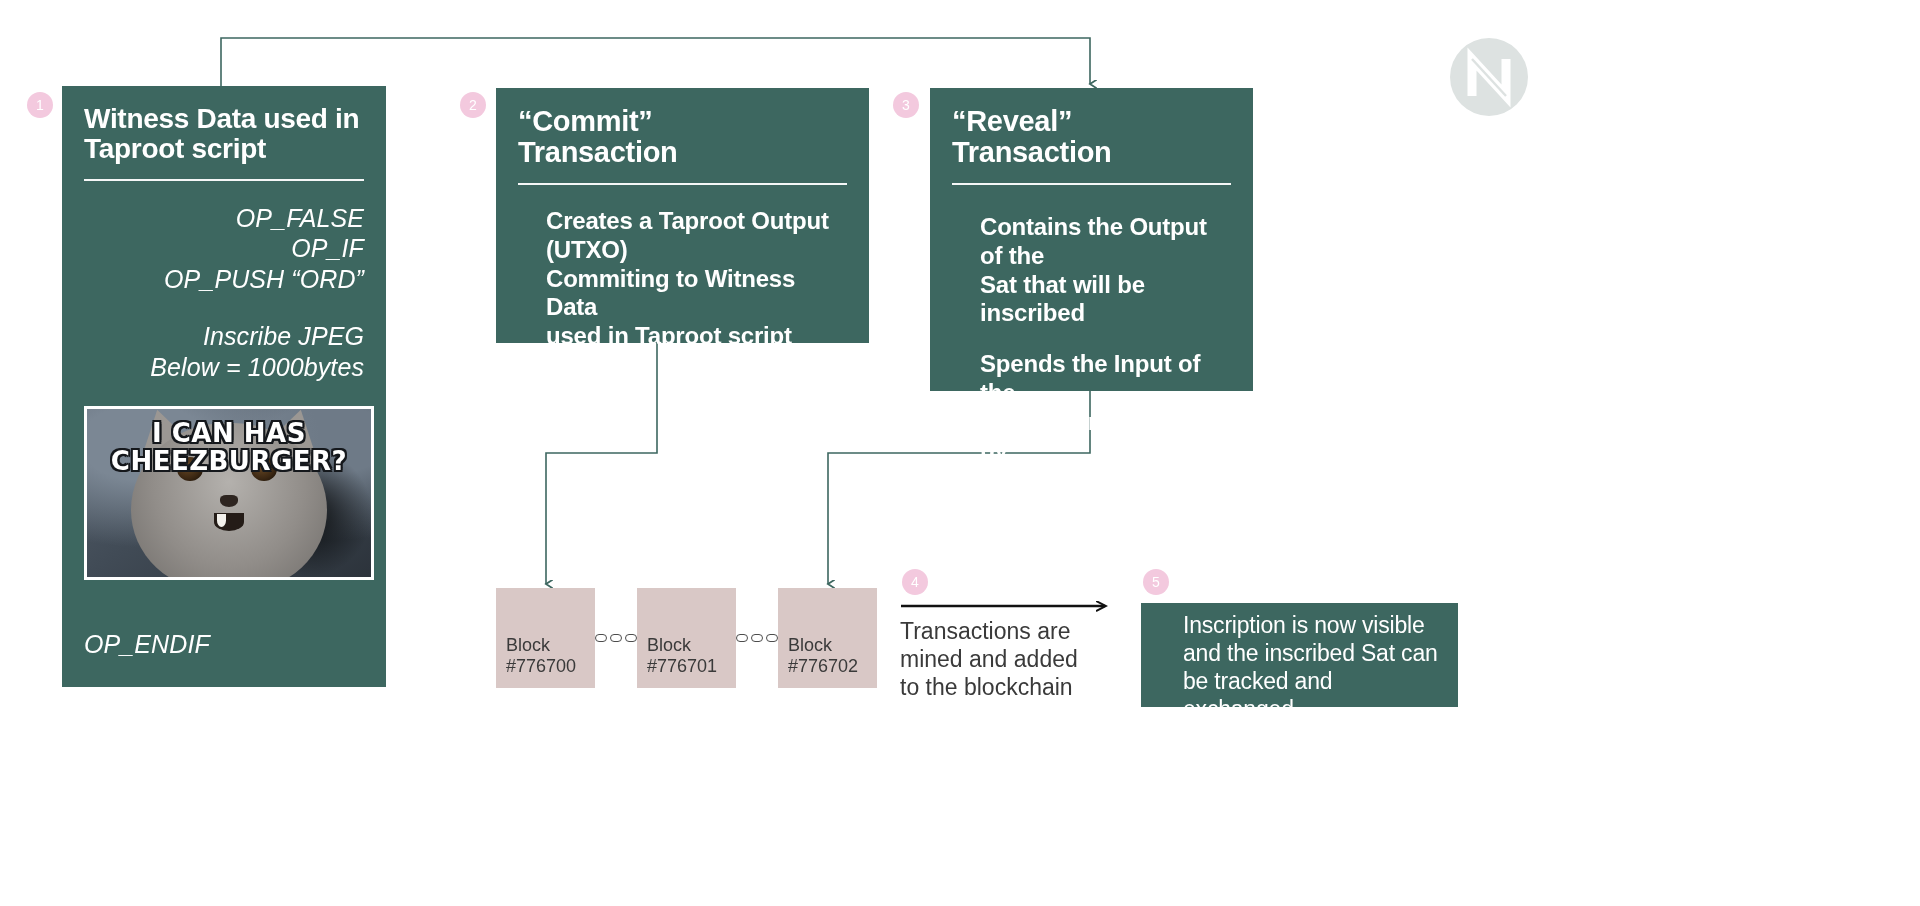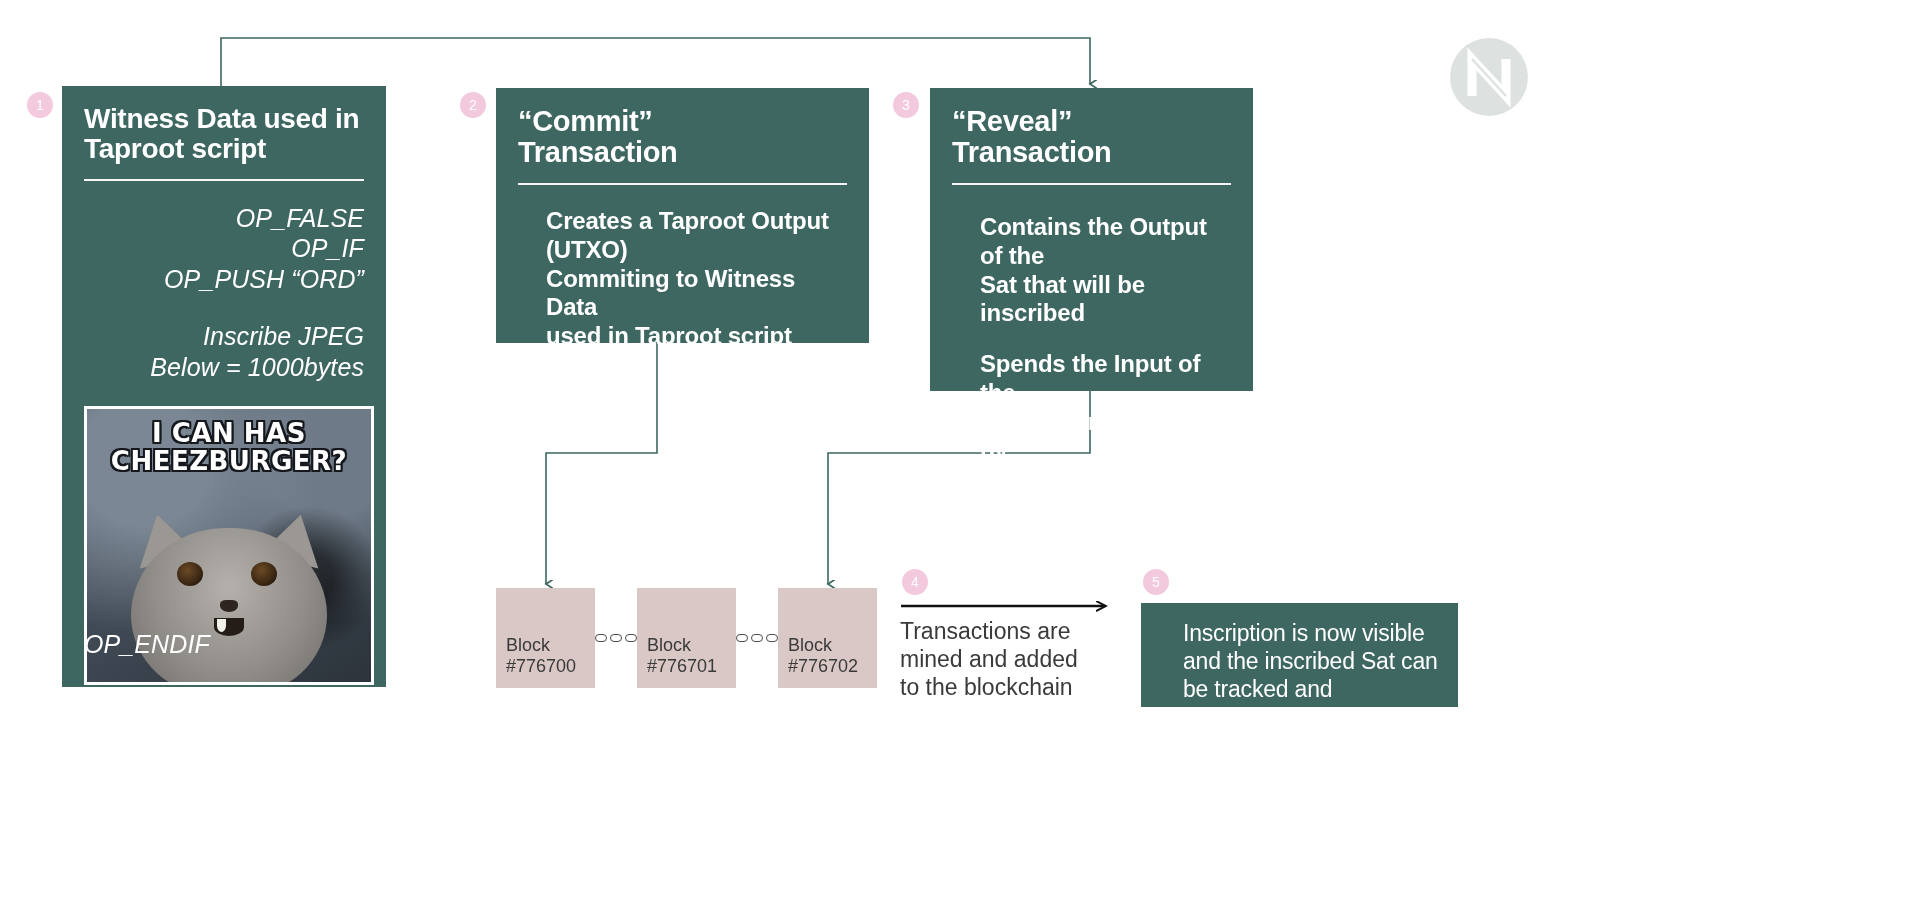--- a/index.html
+++ b/index.html
@@ -66,21 +66,21 @@
     left: 62px; top: 86px;
     width: 324px; height: 601px;
     padding: 18px 22px 0 22px;
   }
   #card-witness .card-title { font-size: 28px; }
   #card-witness .ops-1 { margin-top: 22px; }
   #card-witness .ops-2 { margin-top: 27px; }
   .meme {
     position: relative;
     width: 290px;
-    height: 279px;
+    height: 174px;
     margin-top: 24px;
     border: 3px solid #ffffff;
     box-sizing: border-box;
     overflow: hidden;
     background:
       radial-gradient(circle at 78% 62%, rgba(0,0,0,.55) 0 9%, rgba(0,0,0,0) 26%),
       radial-gradient(ellipse at 20% 20%, #7b8794 0 20%, rgba(0,0,0,0) 55%),
       radial-gradient(ellipse at 85% 18%, #6e7a87 0 18%, rgba(0,0,0,0) 52%),
       linear-gradient(145deg, #55606c 0%, #414b56 45%, #2c333b 100%);
   }
@@ -164,21 +164,21 @@
     width: 323px; height: 303px;
     padding: 18px 22px 0 22px;
   }
   #card-reveal .card-body { margin-top: 22px; }
   #card-reveal .body2 { margin-top: 28px; }
 
   
   #card-inscription {
     left: 1141px; top: 603px;
     width: 317px; height: 104px;
-    padding: 16px 14px;
+    padding: 8px 14px;
   }
   #card-inscription .card-body {
     font-weight: normal;
     font-size: 23px;
     line-height: 1.22;
   }
 
   
   .badge {
     position: absolute;

